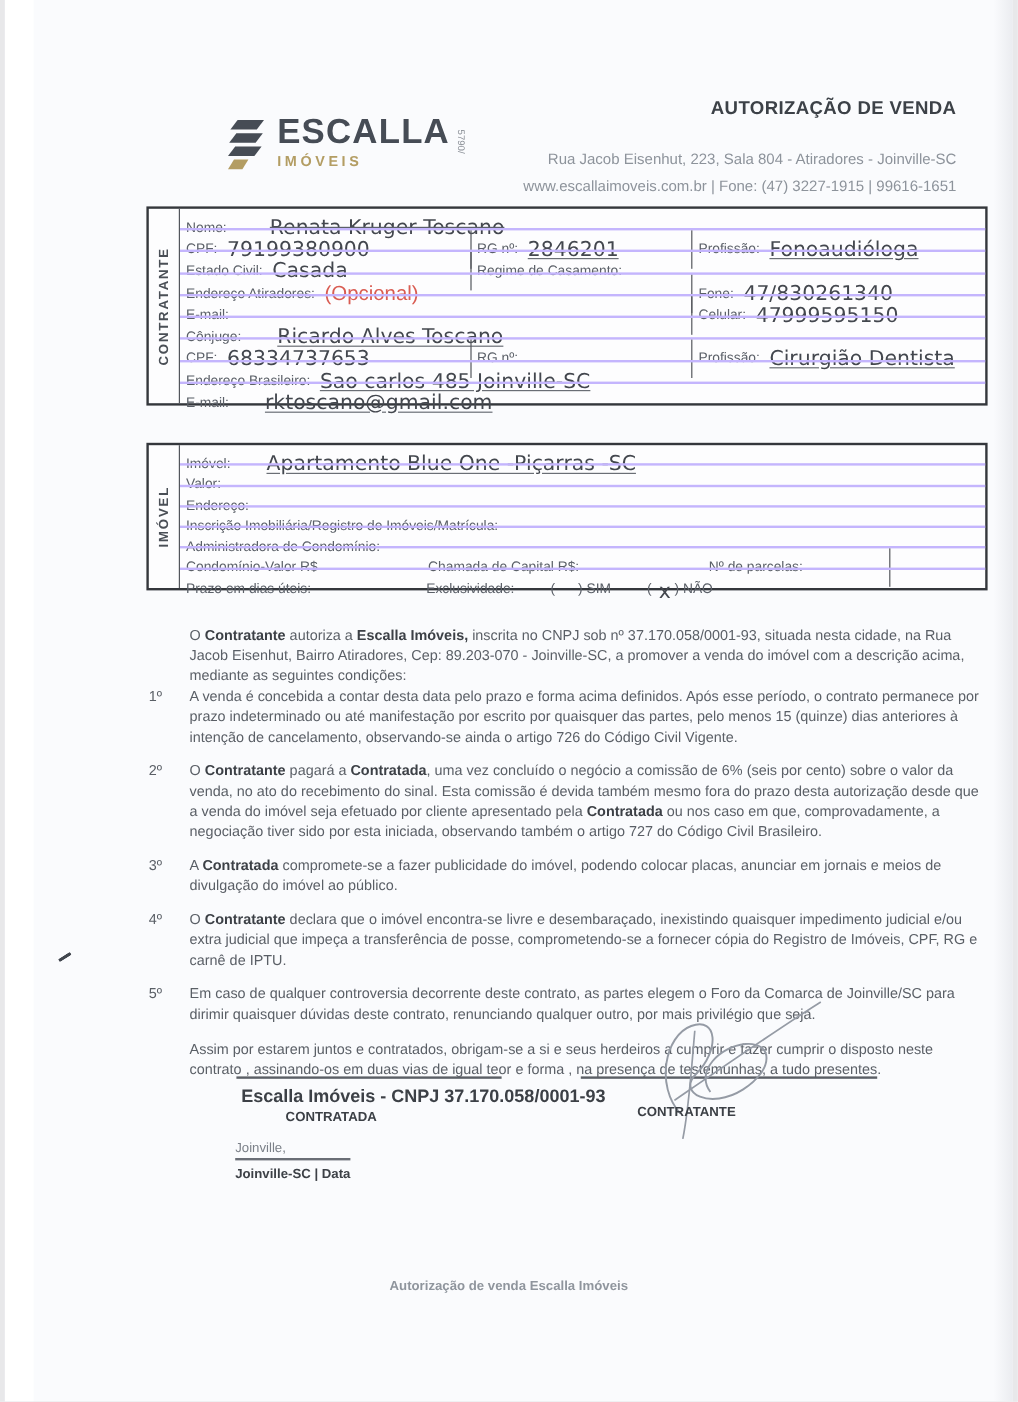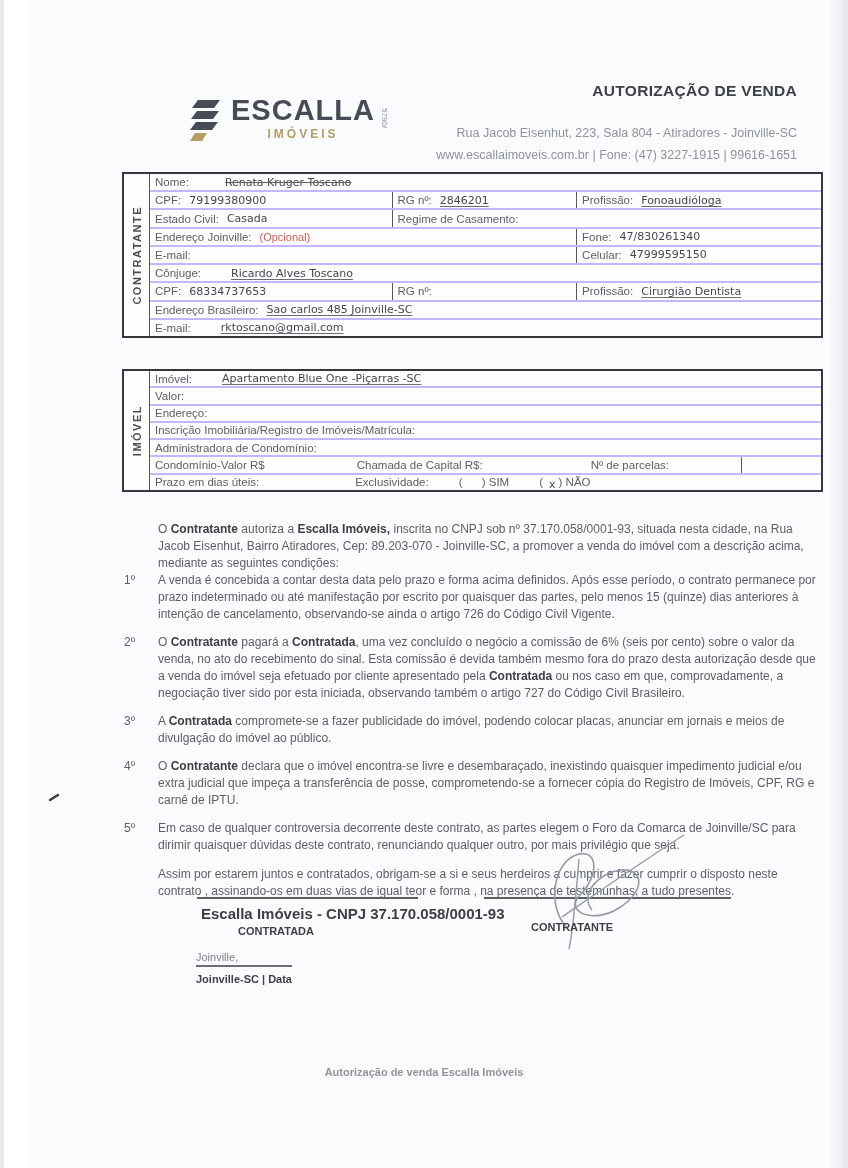--- a/index.html
+++ b/index.html
@@ -7,44 +7,44 @@
           font-family:"Liberation Sans",sans-serif; overflow:hidden; margin:0 auto; }
   .left-strip { position:absolute; left:0; top:0; bottom:0; width:24px; background:#ffffff; }
   .right-band { position:absolute; right:0; top:0; bottom:0; width:16px;
                 background:linear-gradient(to right, rgba(140,145,160,0), rgba(140,145,160,0.14)); }
 
   
   .logo { position:absolute; left:186px; top:96px; display:flex; align-items:flex-start; }
   .logo-icon { margin-top:2px; }
   .logo-text { margin-left:7px; }
   .logo-main { display:block; font-size:29px; font-weight:bold; color:#464c55; letter-spacing:1px; line-height:1; }
-  .logo-sub  { display:block; text-align:center; color:#b39d63; font-weight:bold; font-size:12px;
+  .logo-sub  { display:block; text-align:left; color:#b39d63; font-weight:bold; font-size:12px;
                letter-spacing:3px; margin-top:2px; }
   .logo-code { writing-mode:vertical-rl; font-size:8px; color:#8a8f96; margin-left:5px; margin-top:12px; }
   .doc-title { position:absolute; right:47px; top:82px; font-size:15.5px; font-weight:bold;
                color:#3c4147; letter-spacing:.3px; }
   .addr { position:absolute; right:47px; color:#8d939b; font-size:12.5px; }
   .addr1 { top:126px; } .addr2 { top:148px; }
 
   
   .formbox { position:absolute; left:118px; width:701px; display:flex; border:2px solid #34373c;
              background:#fdfdfe; box-sizing:border-box; }
   #box-contratante { top:172px; height:166px; }
   #box-imovel { top:369px; height:123px; }
   .side { flex:0 0 25px; border-right:1px solid #53565c; display:flex; align-items:center; justify-content:center; }
   .side span { writing-mode:vertical-rl; transform:rotate(180deg); font-weight:bold; font-size:11px;
                letter-spacing:1.5px; color:#4a4f56; }
   .rows { flex:1; display:flex; flex-direction:column; min-width:0; }
   .row { flex:1; display:flex; border-top:2px solid #c4b5fd; align-items:stretch; min-height:0; }
   .row:first-child { border-top:none; }
-  .cell { display:flex; align-items:center; padding:0 5px; box-sizing:border-box; overflow:hidden; }
+  .cell { display:flex; align-items:center; padding:16px 5px; box-sizing:border-box; overflow:hidden; }
   .cell + .cell { border-left:1px solid #55585e; }
   .w1 { flex:0 0 36%; } .w2 { flex:0 0 27.5%; } .w3 { flex:1; } .wL { flex:0 0 63.5%; } .grow { flex:1; }
   .lbl { font-size:11.5px; color:#5b6068; white-space:pre; }
-  .fill { font-family:"DejaVu Sans",sans-serif; font-size:11px; color:#43474e; margin-left:8px; white-space:pre; }
+  .fill { font-family:"DejaVu Sans",sans-serif; font-size:17px; color:#43474e; margin-left:8px; white-space:pre; }
   .u { text-decoration:underline; text-underline-offset:2px; text-decoration-color:#6a6e75; }
   .strike { text-decoration:line-through; text-decoration-color:#5b6068; margin-left:36px; }
   .red { color:#d95c52; font-family:"Liberation Sans",sans-serif; }
   .sp1 { margin-left:92px; } .sp2 { margin-left:108px;text-align:right; } .sp3 { margin-left:96px; } .sp4 { margin-left:30px; }
   .parc-box { flex:0 0 80px; border-left:1px solid #55585e; }
   .xmark { position:relative; top:2px; margin-left:6px; margin-right:3px; }
 
   
   .contract { position:absolute; left:120px; top:521px; width:692px; color:#5a5f66;
               font-size:12px; line-height:17px; }
@@ -125,21 +125,21 @@
         <div class="cell w1">
           <span class="lbl">Estado Civil:</span>
           <span class="fill">Casada</span>
         </div>
         <div class="cell grow">
           <span class="lbl">Regime de Casamento:</span>
         </div>
       </div>
       <div class="row">
         <div class="cell wL">
-          <span class="lbl">Endereço Joinville:</span>
+          <span class="lbl">Endereço Atiradores:</span>
           <span class="fill red">(Opcional)</span>
         </div>
         <div class="cell grow">
           <span class="lbl">Fone:</span>
           <span class="fill">47/830261340</span>
         </div>
       </div>
       <div class="row">
         <div class="cell wL">
           <span class="lbl">E-mail:</span>

